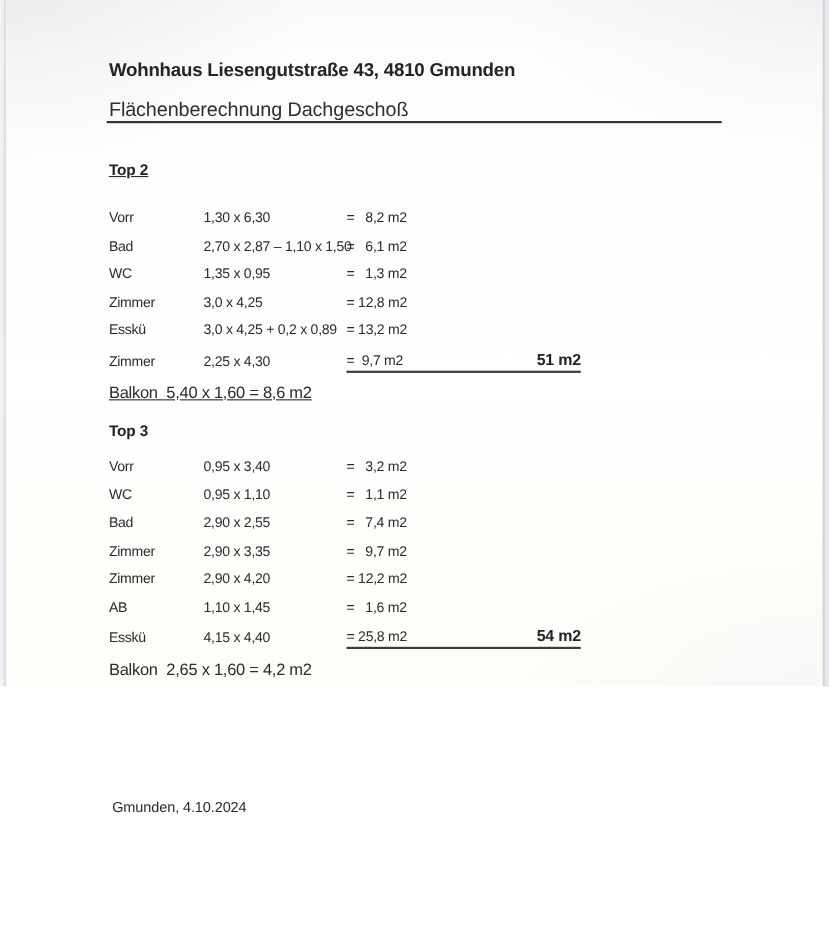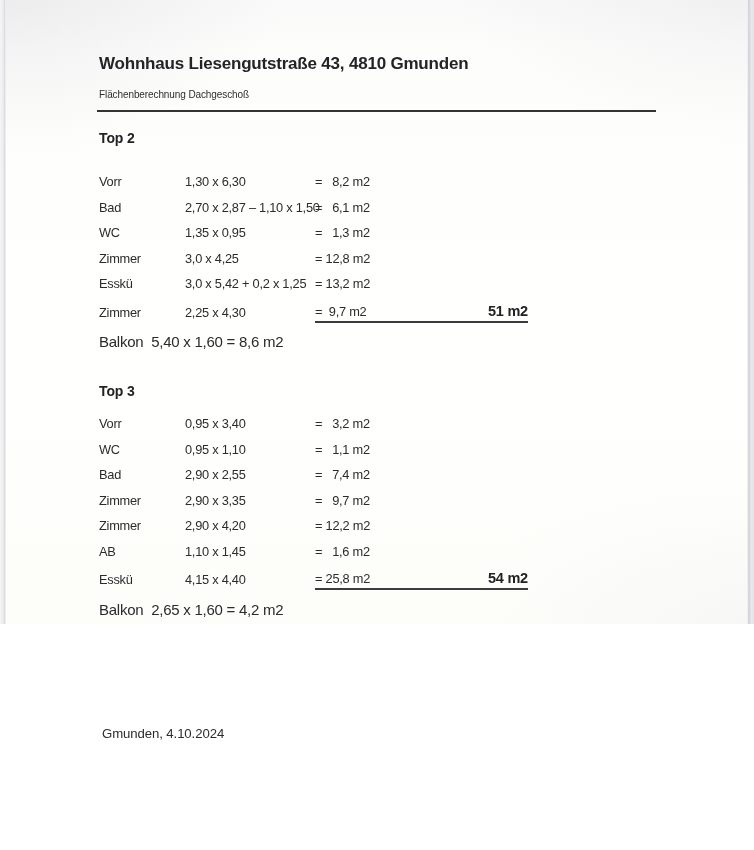--- a/index.html
+++ b/index.html
@@ -25,28 +25,28 @@
   .edge-right {
     position: absolute; right: 0; top: 0; bottom: 0; width: 7px;
     background: linear-gradient(90deg, #fdfdfb 0%, #cfcfd5 25%, #e9e9ed 60%, #e4e4e9 100%);
   }
   .doc-title {
     position: absolute; left: 99px; top: 54px;
     font-size: 17px; font-weight: 700; letter-spacing: -0.2px; color: #242428;
   }
   .doc-subtitle {
     position: absolute; left: 99px; top: 89px;
-    font-size: 10px; color: #2e2e30; letter-spacing: -0.1px;
+    font-size: 18px; color: #2e2e30; letter-spacing: -0.1px;
   }
   .title-rule {
     position: absolute; left: 97px; top: 110px;
     width: 559px; height: 2px; background: #333336;
   }
   .section { position: absolute; left: 99px; width: 560px; }
-  .section-top2 { top: 127px; }
+  .section-top2 { top: 143px; text-decoration: underline; }
   .section-top3 { top: 380px; }
   .section-heading {
     font-size: 14px; font-weight: 700; color: #232327;
     height: 22px; line-height: 22px; letter-spacing: -0.1px;
   }
   .rows { margin-top: 20px; }
   .section-top3 .rows { margin-top: 9px; }
   .row {
     position: relative;
     height: 25.5px; line-height: 25.5px;
@@ -99,21 +99,21 @@
       <div class="row">
         <span class="col-label">Bad</span><span class="col-dims">2,70 x 2,87 – 1,10 x 1,50</span><span class="col-result">=   6,1 m2</span>
       </div>
       <div class="row">
         <span class="col-label">WC</span><span class="col-dims">1,35 x 0,95</span><span class="col-result">=   1,3 m2</span>
       </div>
       <div class="row">
         <span class="col-label">Zimmer</span><span class="col-dims">3,0 x 4,25</span><span class="col-result">= 12,8 m2</span>
       </div>
       <div class="row">
-        <span class="col-label">Esskü</span><span class="col-dims">3,0 x 5,42 + 0,2 x 1,25</span><span class="col-result">= 13,2 m2</span>
+        <span class="col-label">Esskü</span><span class="col-dims">3,0 x 4,25 + 0,2 x 0,89</span><span class="col-result">= 13,2 m2</span>
       </div>
       <div class="row row-total">
         <span class="col-label">Zimmer</span><span class="col-dims">2,25 x 4,30</span>
         <span class="total-wrap">
           <span class="col-result">=  9,7 m2</span>
           <span class="col-total">51 m2</span>
         </span>
       </div>
     </div>
     <div class="balkon-note">Balkon  5,40 x 1,60 = 8,6 m2</div>

